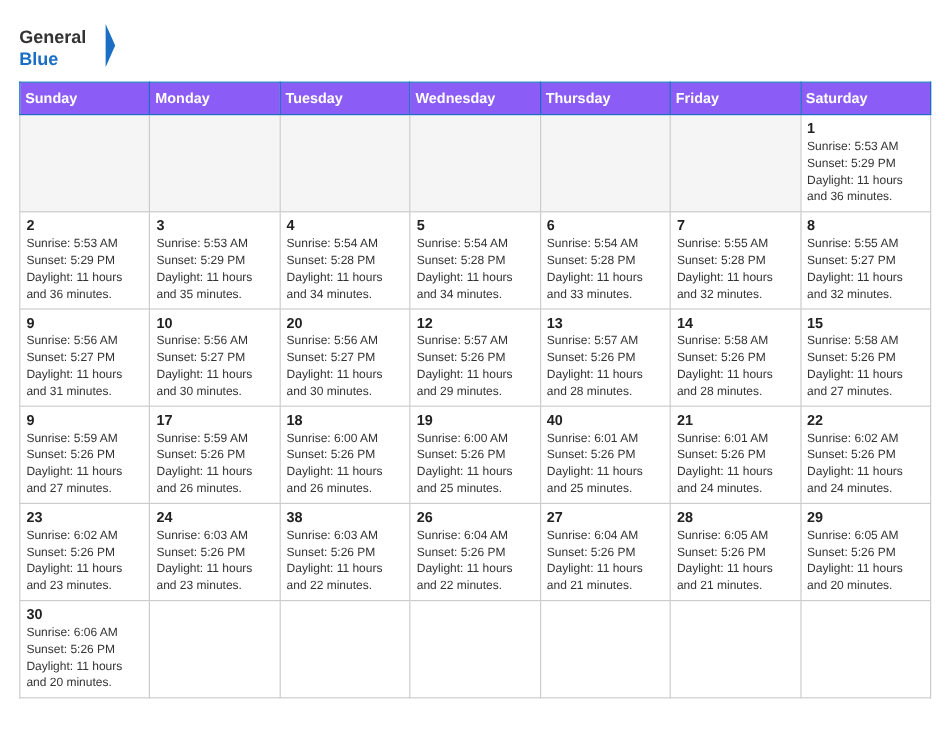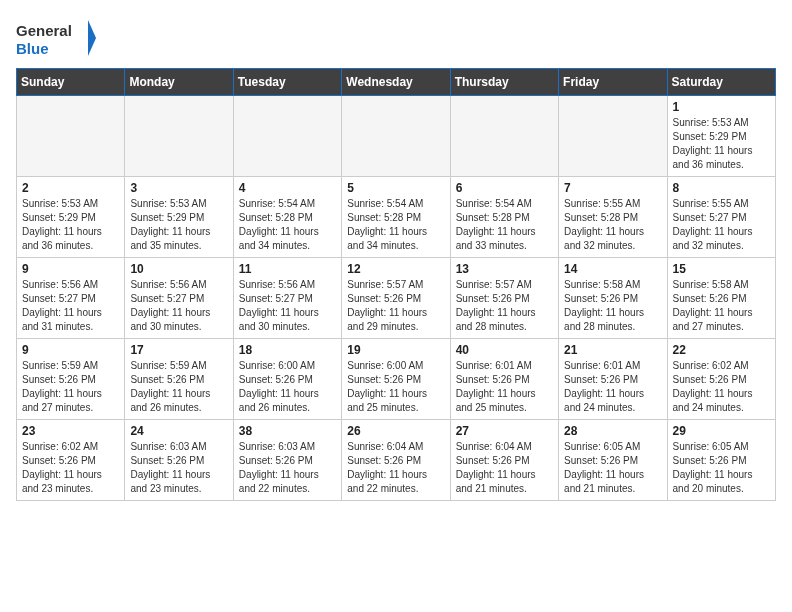--- a/index.html
+++ b/index.html
@@ -34,21 +34,21 @@
       font-size: 14px;
       color: #444;
       margin-top: 2px;
     }
     .calendar-table {
       width: 100%;
       border-collapse: collapse;
       border: 1px solid #ccc;
     }
     .calendar-table th {
-      background-color: #404040;
+      background-color: #8b5cf6;
       color: #fff;
       font-size: 12px;
       font-weight: bold;
       padding: 6px 4px;
       text-align: left;
       border: 1px solid #1a6fc4;
     }
     .calendar-table td {
       border: 1px solid #ccc;
       vertical-align: top;
@@ -170,21 +170,21 @@
 Sunset: 5:27 PM
 Daylight: 11 hours and 31 minutes.</div>
         </td>
         <td>
           <span class="day-number">10</span>
           <div class="day-info" style="white-space: pre-line;">Sunrise: 5:56 AM
 Sunset: 5:27 PM
 Daylight: 11 hours and 30 minutes.</div>
         </td>
         <td>
-          <span class="day-number">11</span>
+          <span class="day-number">20</span>
           <div class="day-info" style="white-space: pre-line;">Sunrise: 5:56 AM
 Sunset: 5:27 PM
 Daylight: 11 hours and 30 minutes.</div>
         </td>
         <td>
           <span class="day-number">12</span>
           <div class="day-info" style="white-space: pre-line;">Sunrise: 5:57 AM
 Sunset: 5:26 PM
 Daylight: 11 hours and 29 minutes.</div>
         </td>
@@ -287,15 +287,29 @@
           <div class="day-info" style="white-space: pre-line;">Sunrise: 6:05 AM
 Sunset: 5:26 PM
 Daylight: 11 hours and 21 minutes.</div>
         </td>
         <td>
           <span class="day-number">29</span>
           <div class="day-info" style="white-space: pre-line;">Sunrise: 6:05 AM
 Sunset: 5:26 PM
 Daylight: 11 hours and 20 minutes.</div>
         </td>
+      </tr>
+      <tr>
+        <td>
+          <span class="day-number">30</span>
+          <div class="day-info" style="white-space: pre-line;">Sunrise: 6:06 AM
+Sunset: 5:26 PM
+Daylight: 11 hours and 20 minutes.</div>
+        </td>
+        <td></td>
+        <td></td>
+        <td></td>
+        <td></td>
+        <td></td>
+        <td></td>
       </tr>
     </tbody>
 </table>
 
 </body></html>

